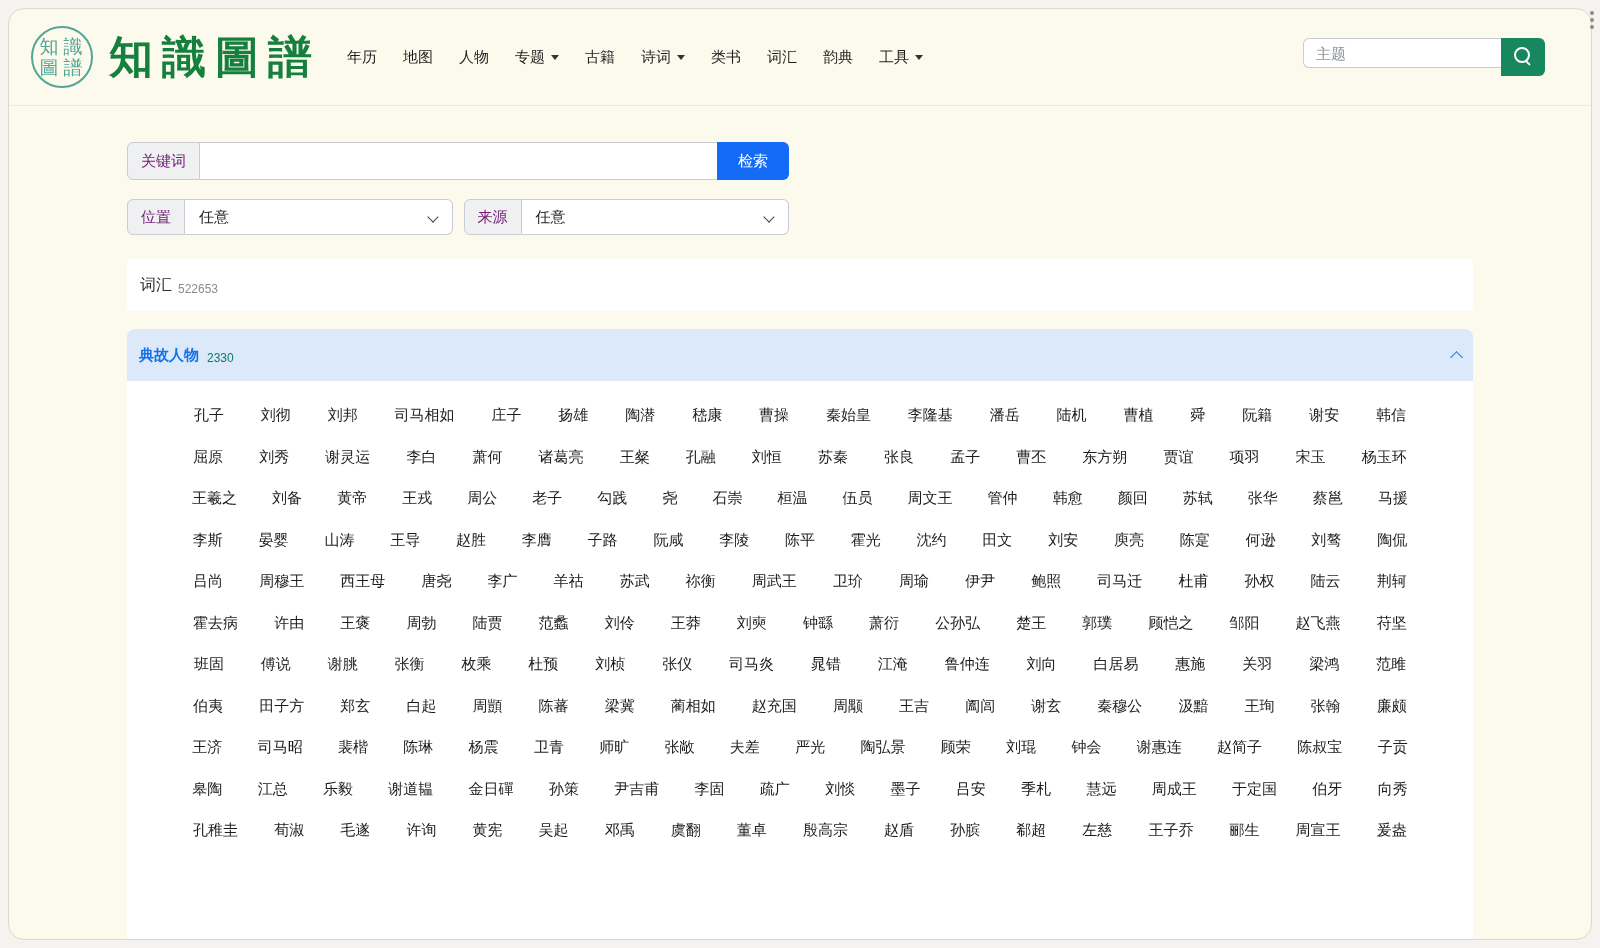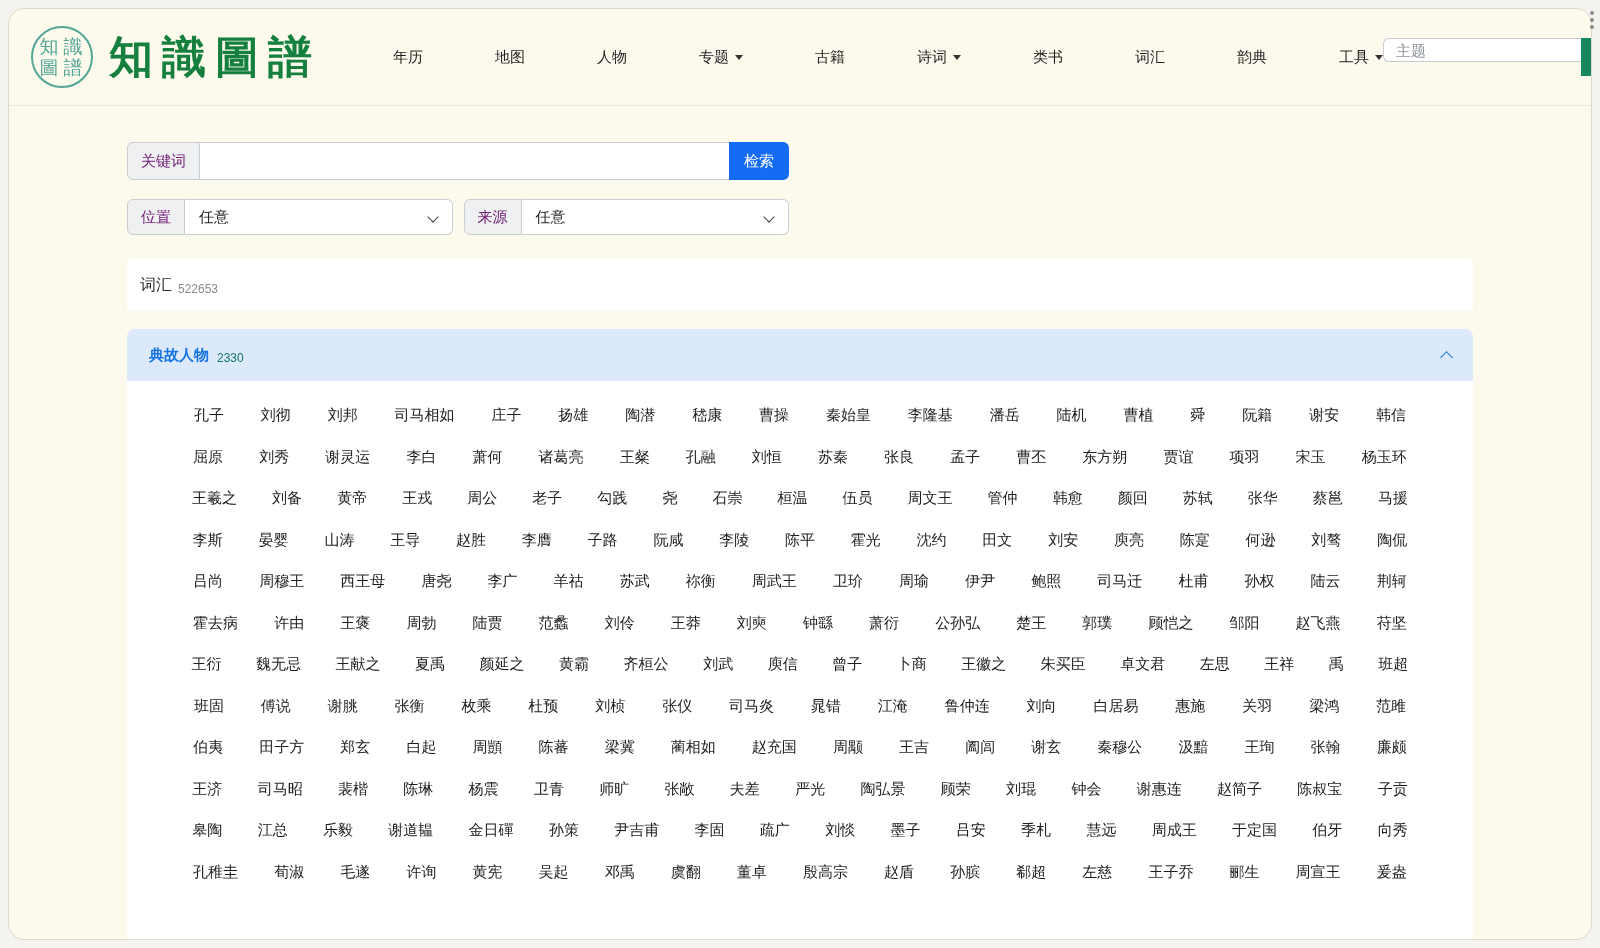--- a/index.html
+++ b/index.html
@@ -30,29 +30,29 @@
     flex:0 0 auto;letter-spacing:2px;padding:2px;box-sizing:border-box;
     text-align:center;
   }
   .logo span{width:24px;display:inline-block;}
   .brand{
     font-family:"DejaVu Serif",serif;
     font-size:44px;font-weight:700;letter-spacing:9px;color:#15803d;
     margin:0 26px 0 16px;white-space:nowrap;
   }
   .nav{display:flex;align-items:center;gap:26px;}
-  .nav-item{display:flex;align-items:center;font-size:15px;color:#1f1f1f;cursor:pointer;text-decoration:none;white-space:nowrap;margin-left:46px;}
+  .nav-item{display:flex;align-items:center;font-size:15px;color:#1f1f1f;cursor:pointer;text-decoration:none;white-space:nowrap;}
   .caret{
     margin-left:6px;width:0;height:0;display:inline-block;
     border-left:4px solid transparent;border-right:4px solid transparent;
     border-top:5px solid #333;
   }
   .topsearch{margin-left:auto;display:flex;height:38px;}
   .topsearch input{
-    width:198px;height:24px;box-sizing:border-box;
+    width:198px;height:30px;box-sizing:border-box;
     border:1px solid #c9ccd0;border-right:none;border-radius:6px 0 0 6px;
     padding:0 12px;font-size:15px;background:#fff;outline:none;
     font-family:inherit;color:#212529;
   }
   .topsearch input::placeholder{color:#8a9199;}
   .topsearch button{
     width:44px;height:38px;border:none;border-radius:0 6px 6px 0;
     background:#17875f;cursor:pointer;position:relative;
   }
   .lens{
@@ -73,21 +73,21 @@
     background:#eef0f1;border:1px solid #c9ccd0;color:#701a75;
     display:flex;align-items:center;padding:0 13px;font-size:15px;
     border-radius:6px 0 0 6px;white-space:nowrap;
   }
   .kw-row{width:662px;height:38px;margin-bottom:19px;}
   .kw-row input{
     flex:1;border:1px solid #c9ccd0;border-left:none;border-right:none;
     padding:0 12px;font-size:15px;outline:none;background:#fff;font-family:inherit;
   }
   .btn-primary{
-    width:60px;border:none;background:#146bf6;color:#fff;font-size:15px;
+    width:72px;border:none;background:#146bf6;color:#fff;font-size:15px;
     border-radius:0 6px 6px 0;cursor:pointer;font-family:Liberation Serif, serif;
   }
   .filter-row{width:662px;height:36px;margin-bottom:24px;display:flex;gap:11px;}
   .filter-group{flex:1;display:flex;}
   .select{
     flex:1;border:1px solid #c9ccd0;border-left:none;background:#fff;
     border-radius:0 6px 6px 0;display:flex;align-items:center;
     padding:0 14px;font-size:15px;cursor:pointer;position:relative;
   }
   .chev-down{
@@ -97,21 +97,21 @@
   .vocab-bar{
     background:#fff;border-radius:4px;height:52px;
     display:flex;align-items:center;padding:0 13px;margin-bottom:18px;
   }
   .vocab-label{font-size:16px;color:#2b2b2b;}
   .vocab-count{font-size:12px;color:#8b8b8b;margin-left:6px;margin-top:8px;}
   
   .panel{border-radius:8px 8px 0 0;overflow:hidden;}
   .panel-header{
     background:#dbe9fa;height:52px;display:flex;align-items:center;
-    padding:0 22px;cursor:pointer;
+    padding:0 12px;cursor:pointer;
   }
   .panel-title{color:#1673e6;font-size:15px;font-weight:700;}
   .panel-count{color:#0f766e;font-size:12px;margin-left:8px;margin-top:6px;}
   .chev-up{
     margin-left:auto;width:8px;height:8px;
     border-right:1.7px solid #1673e6;border-bottom:1.7px solid #1673e6;
     transform:rotate(-135deg);margin-top:5px;
   }
   .panel-body{background:#fff;padding:14px 30px 30px;min-height:530px;}
   .names-row{display:flex;justify-content:space-evenly;align-items:center;height:41.5px;}
@@ -326,40 +326,20 @@
             <a class="name">萧衍</a>
             <a class="name">公孙弘</a>
             <a class="name">楚王</a>
             <a class="name">郭璞</a>
             <a class="name">顾恺之</a>
             <a class="name">邹阳</a>
             <a class="name">赵飞燕</a>
             <a class="name">苻坚</a>
           </div>
           <div class="names-row">
-            <a class="name">王衍</a>
-            <a class="name">魏无忌</a>
-            <a class="name">王献之</a>
-            <a class="name">夏禹</a>
-            <a class="name">颜延之</a>
-            <a class="name">黄霸</a>
-            <a class="name">齐桓公</a>
-            <a class="name">刘武</a>
-            <a class="name">庾信</a>
-            <a class="name">曾子</a>
-            <a class="name">卜商</a>
-            <a class="name">王徽之</a>
-            <a class="name">朱买臣</a>
-            <a class="name">卓文君</a>
-            <a class="name">左思</a>
-            <a class="name">王祥</a>
-            <a class="name">禹</a>
-            <a class="name">班超</a>
-          </div>
-          <div class="names-row">
             <a class="name">班固</a>
             <a class="name">傅说</a>
             <a class="name">谢朓</a>
             <a class="name">张衡</a>
             <a class="name">枚乘</a>
             <a class="name">杜预</a>
             <a class="name">刘桢</a>
             <a class="name">张仪</a>
             <a class="name">司马炎</a>
             <a class="name">晁错</a>

